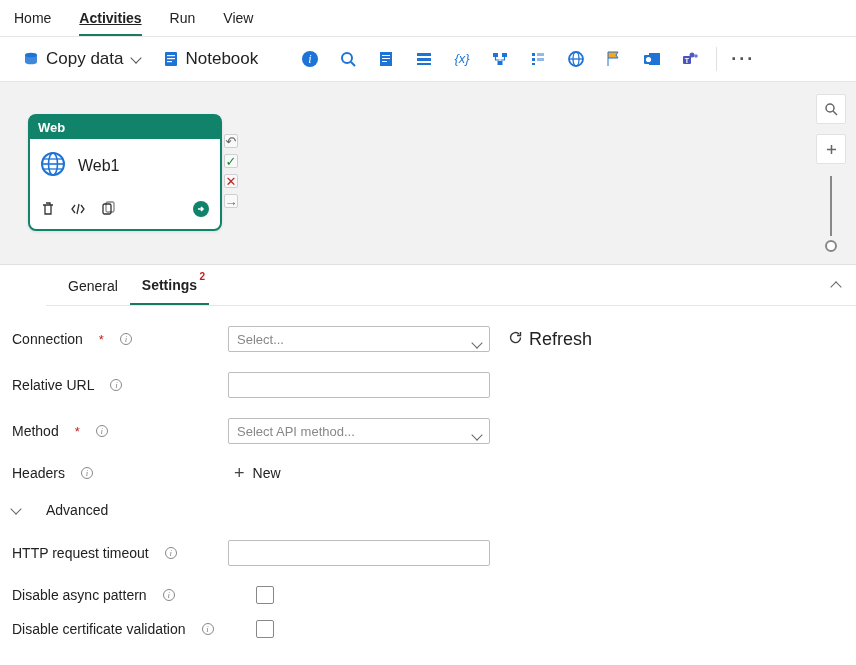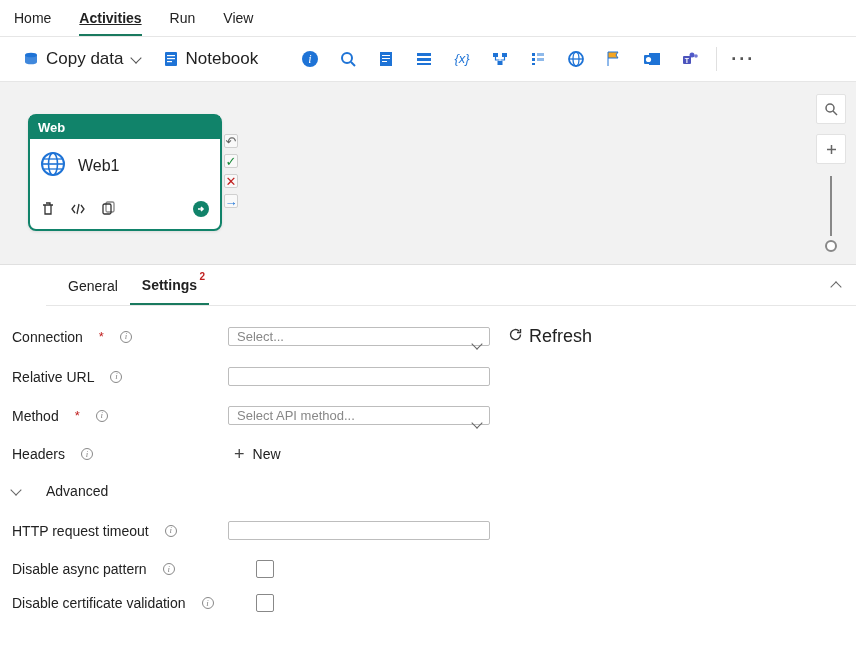--- a/index.html
+++ b/index.html
@@ -240,21 +240,21 @@
     align-items:center;
     justify-content:center;
     font-size: 9px;
     color: #888;
     line-height:1;
     font-style: italic;
     font-family: serif;
   }
   .select-box, .text-box {
     width: 262px;
-    height: 19px;
+    height: 26px;
     border: 1px solid #bdbdbd;
     border-radius: 2px;
     display: flex;
     align-items: center;
     padding: 0 8px;
     font-size: 13px;
     color: #888;
     background: #fff;
     position: relative;
   }

